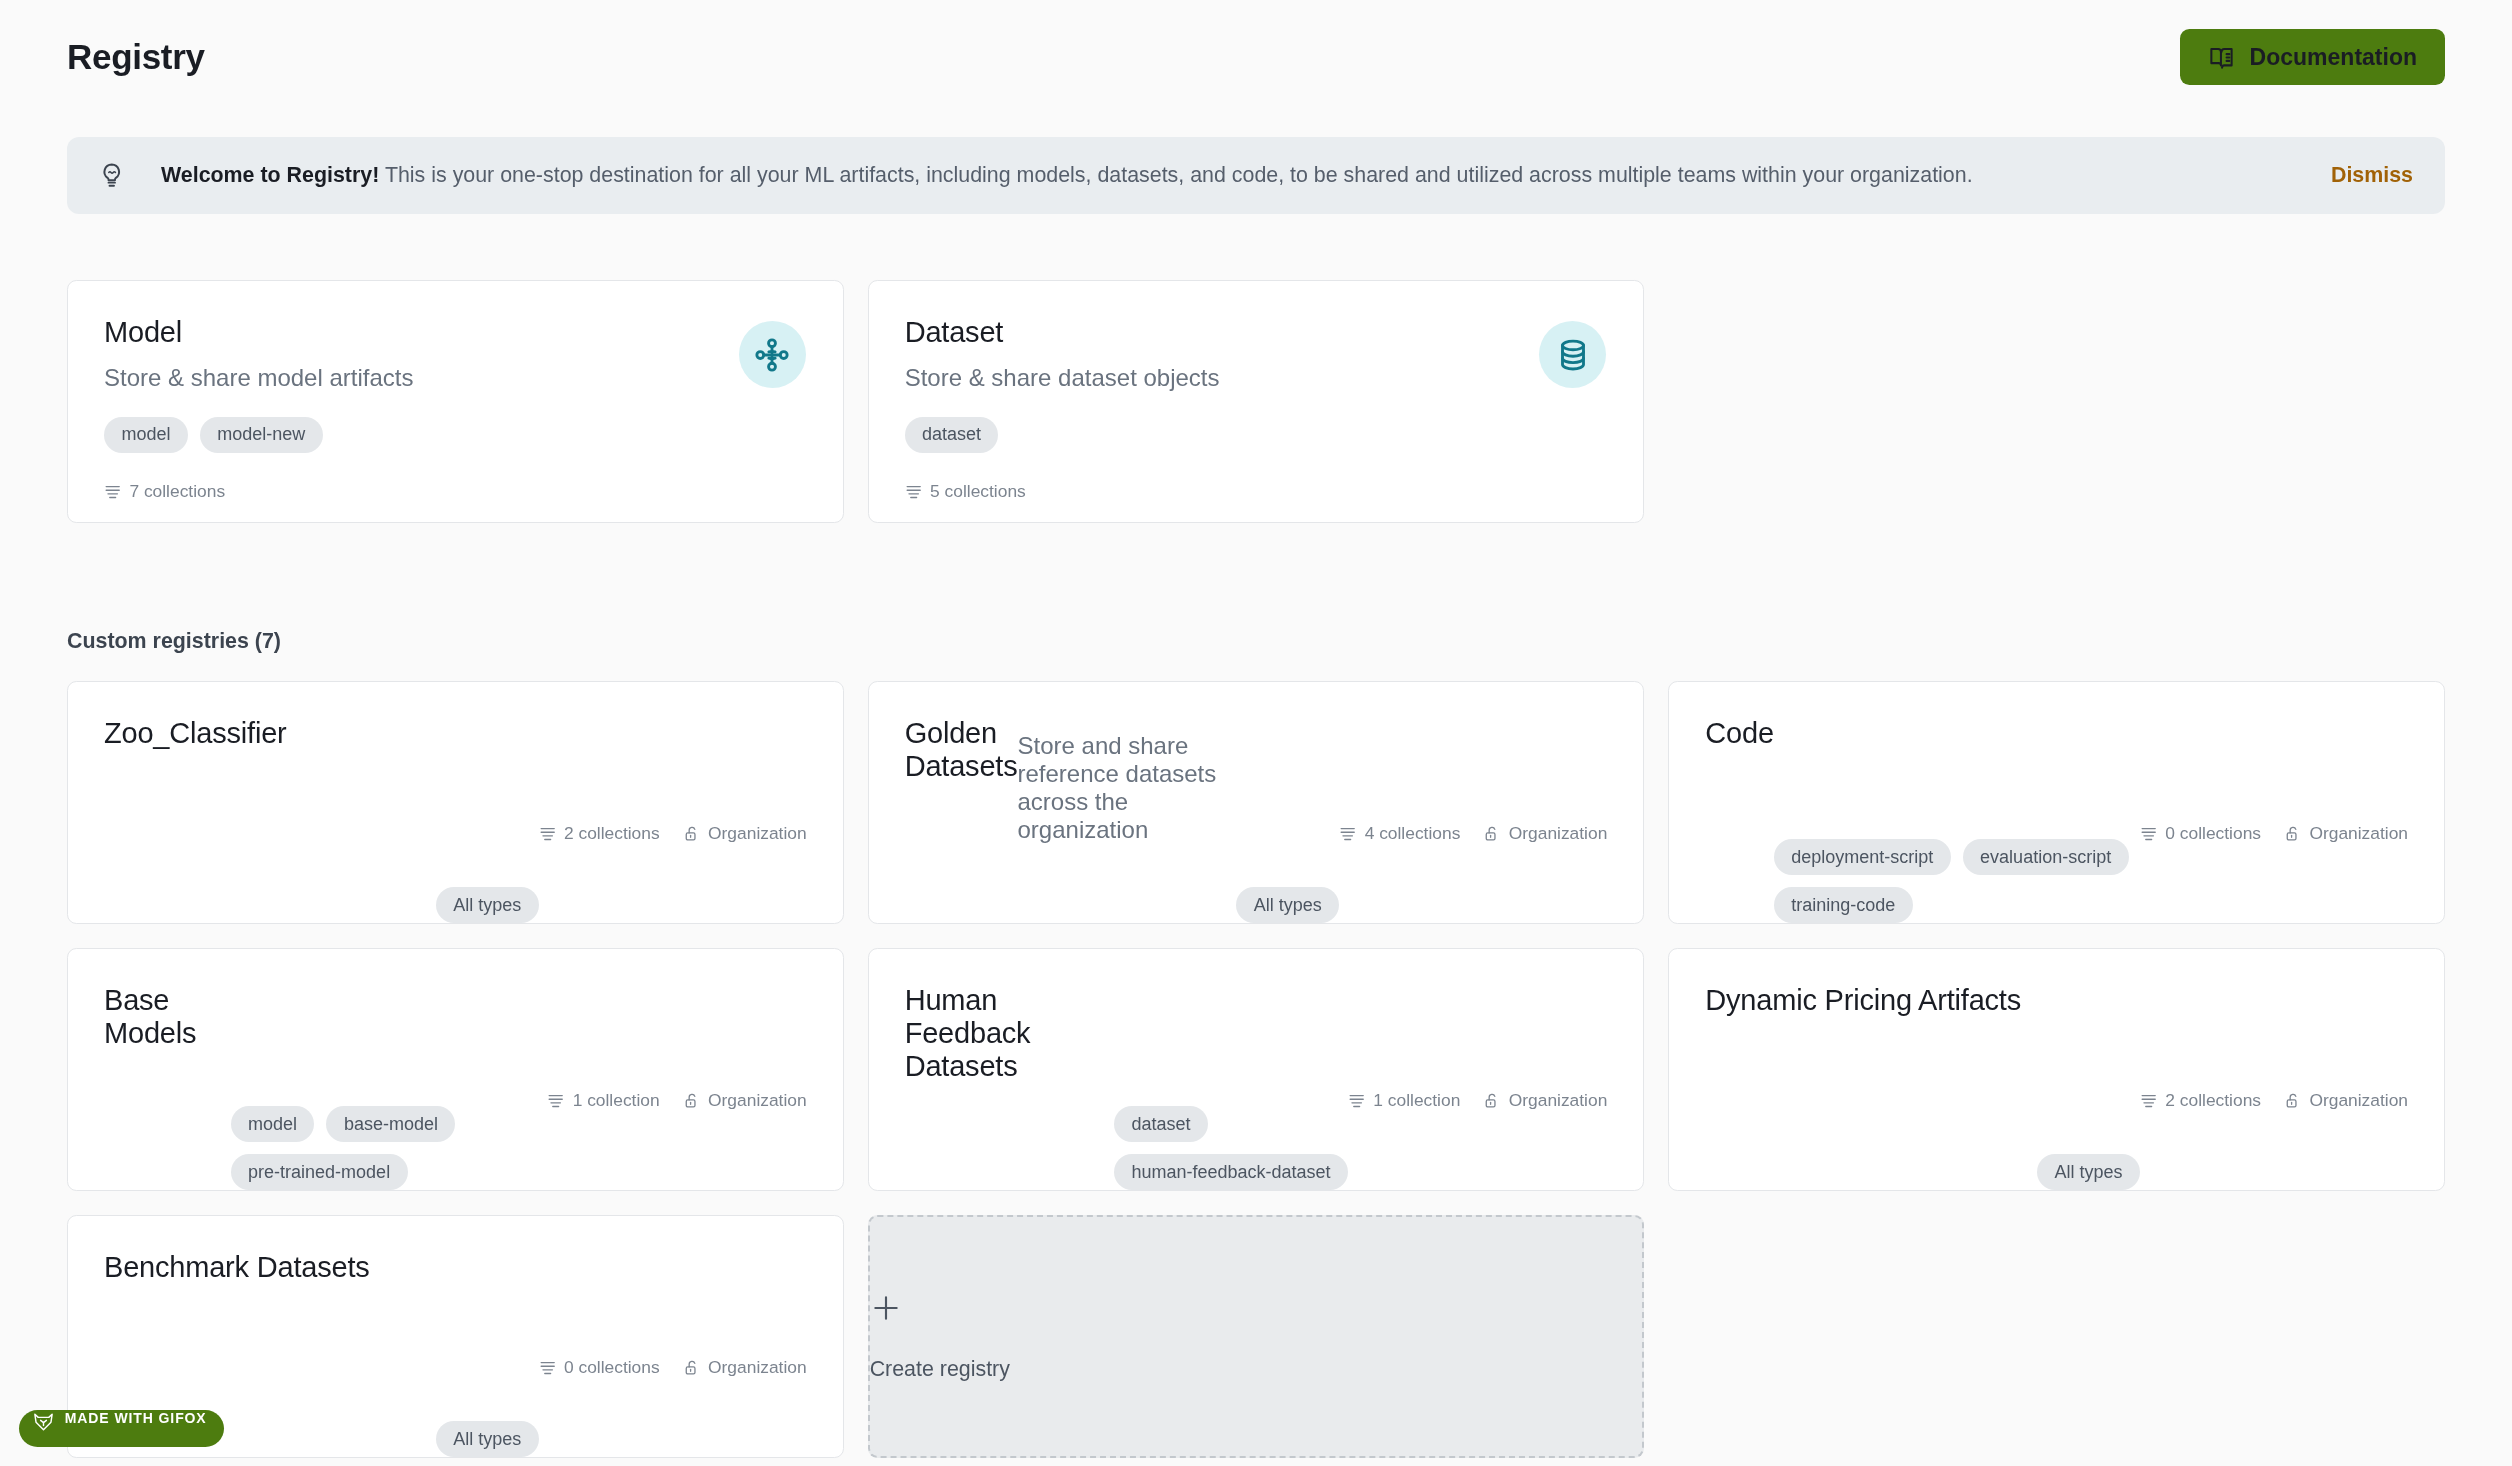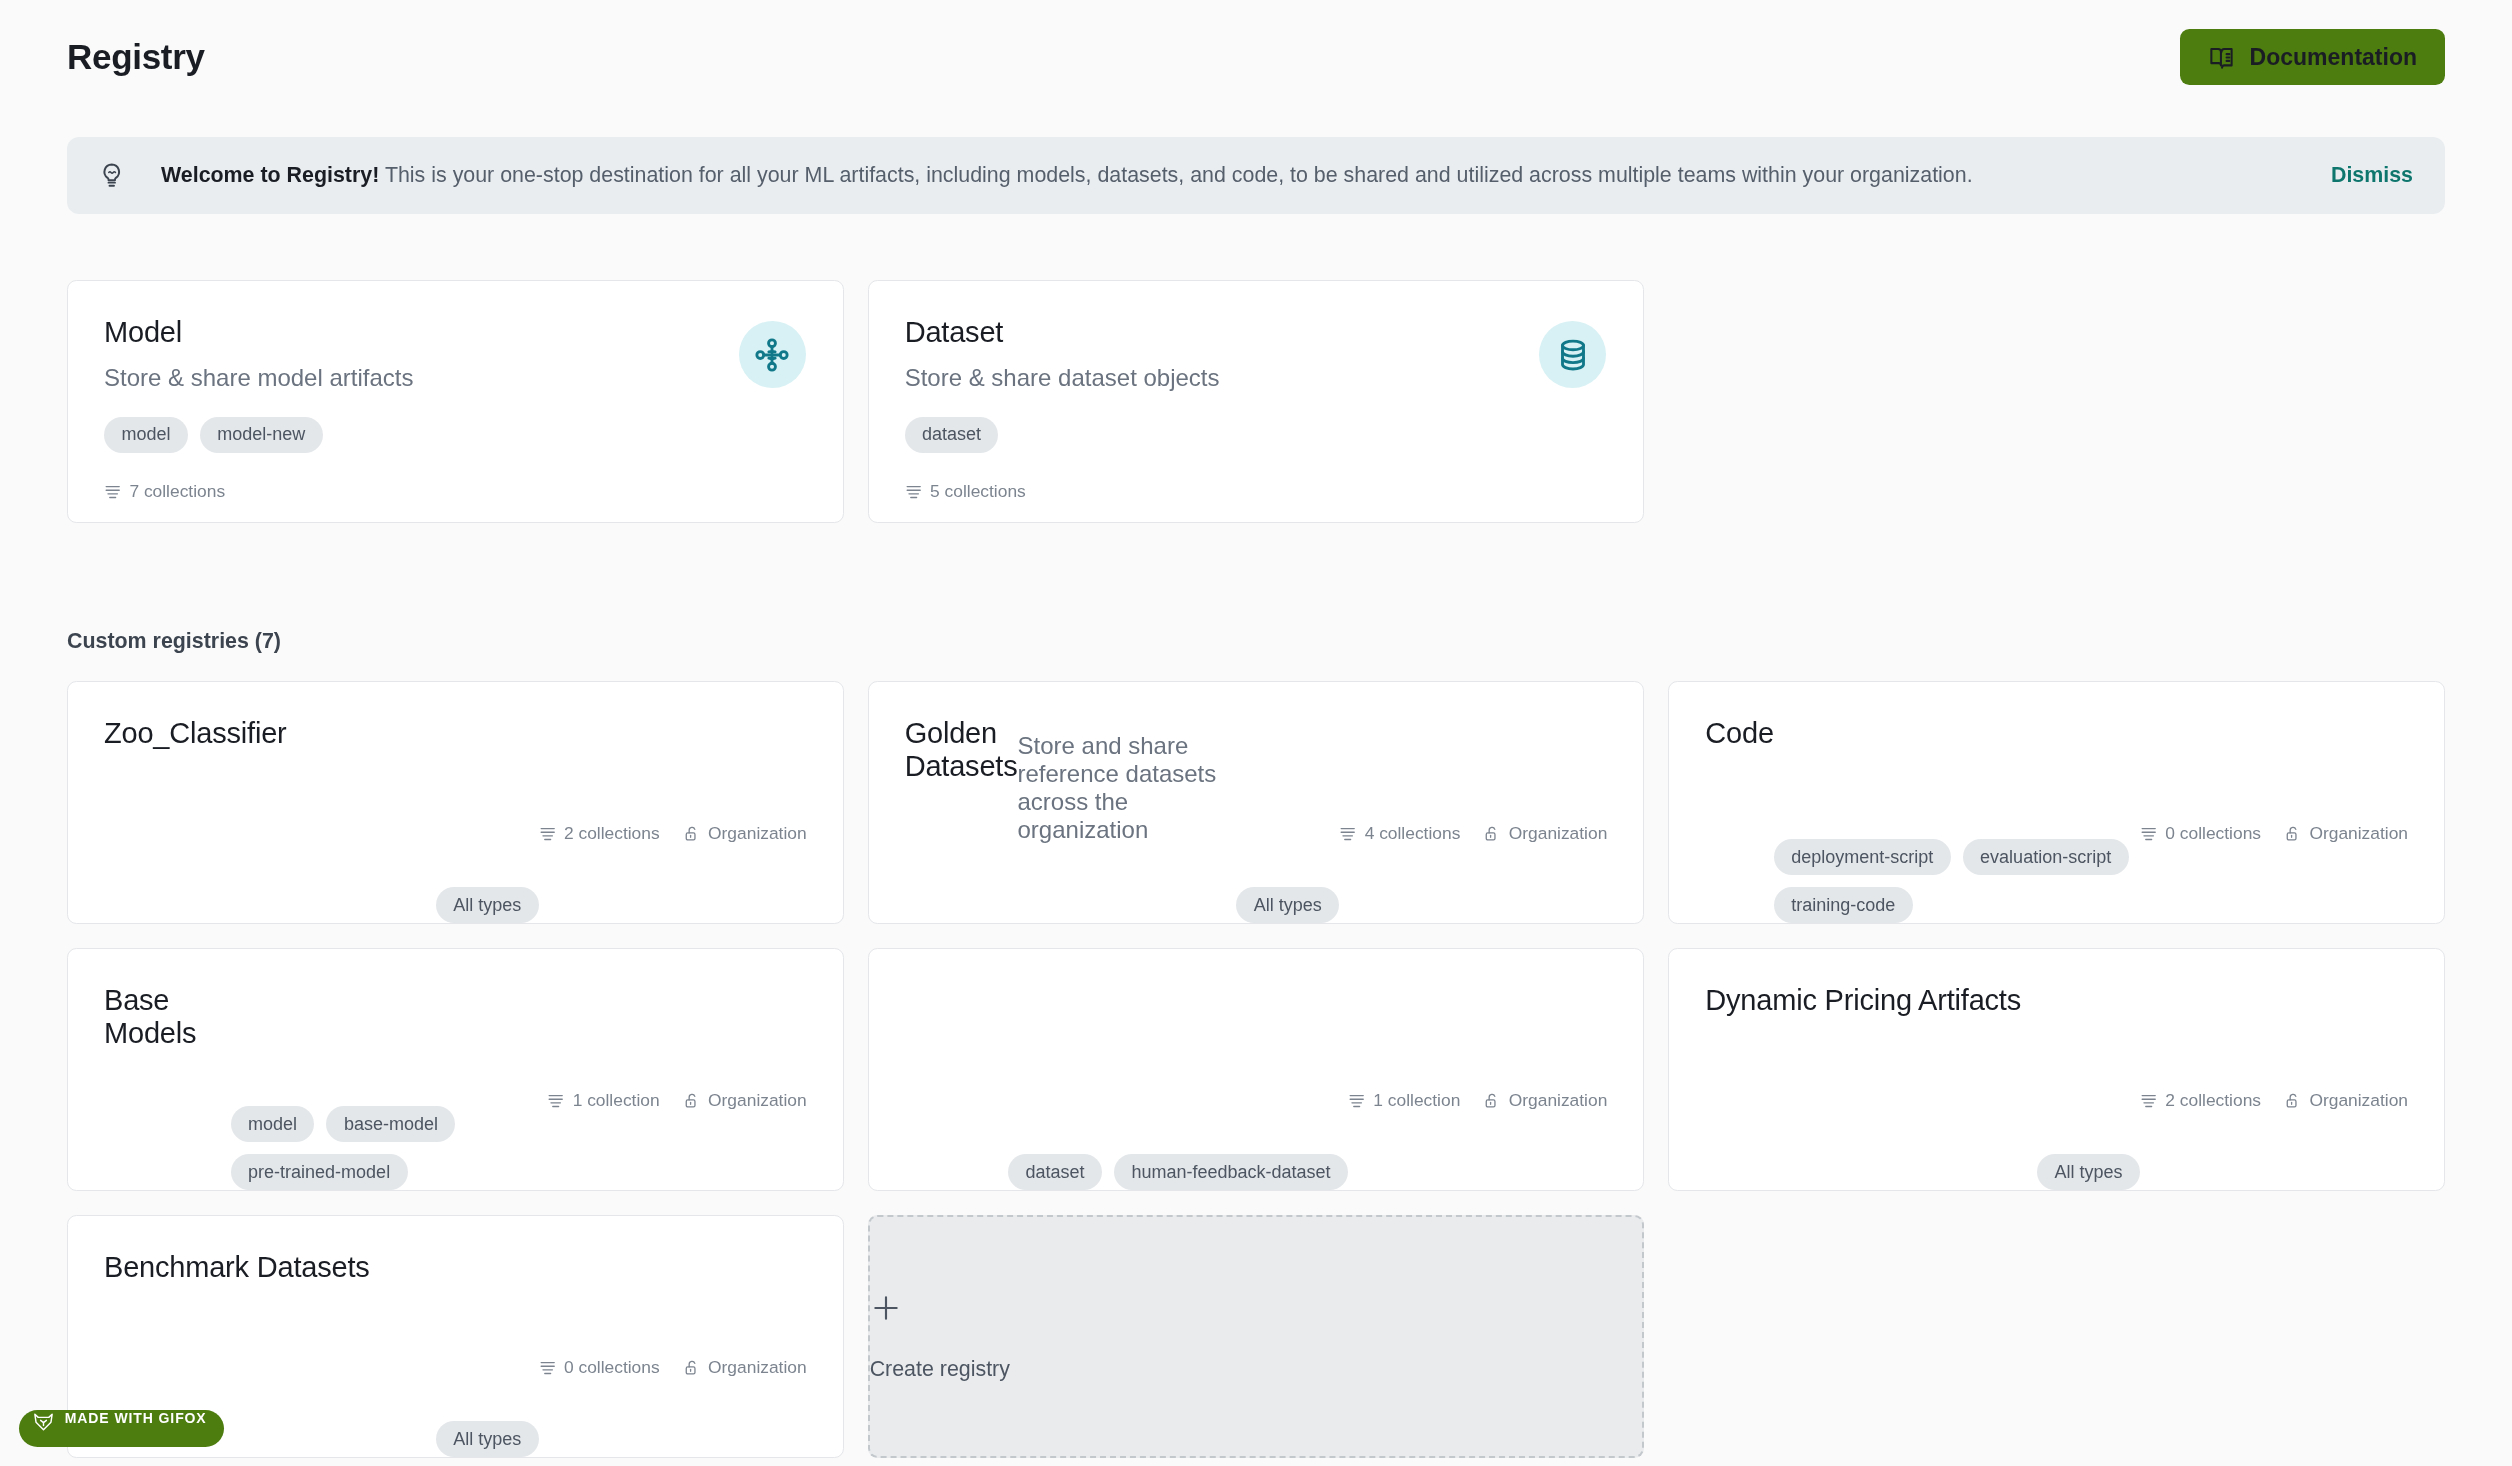--- a/index.html
+++ b/index.html
@@ -79,21 +79,21 @@
   }
 
   .banner-text strong { color: #1a1d24; font-weight: bold; }
 
   .dismiss-button {
     background: none;
     border: none;
     font-family: "Liberation Sans", sans-serif;
     font-size: 21.4px;
     font-weight: bold;
-    color: #0f766e;
+    color: #a16207;
     cursor: pointer;
     padding: 8px 4px;
     margin-left: 22px;
   }
 
   
   .top-cards {
     position: absolute;
     top: 280px; left: 67px;
     width: 2378px;
@@ -465,20 +465,21 @@
             <path d="M8.5 11V7.2a4 4 0 0 1 7.8-1.2"></path>
             <path d="M10.5 14.5v2.5"></path>
           </svg>
         </span>
         <span>Organization</span>
       </span>
     </div>
   </div>
 
   <div class="reg-card">
+    <div class="card-title">Human Feedback Datasets</div>
     <div class="spacer"></div>
     <div class="tag-row">
       <span class="tag">dataset</span>
       <span class="tag">human-feedback-dataset</span>
     </div>
     <div class="meta-row">
       <span class="meta-item">
         <span>
           <svg viewBox="0 0 24 24" fill="none" stroke="#7c848f" stroke-width="1.9" stroke-linecap="round">
               <path d="M3 5h18M3 10h18M5.5 15h13M8 20h8"></path>

